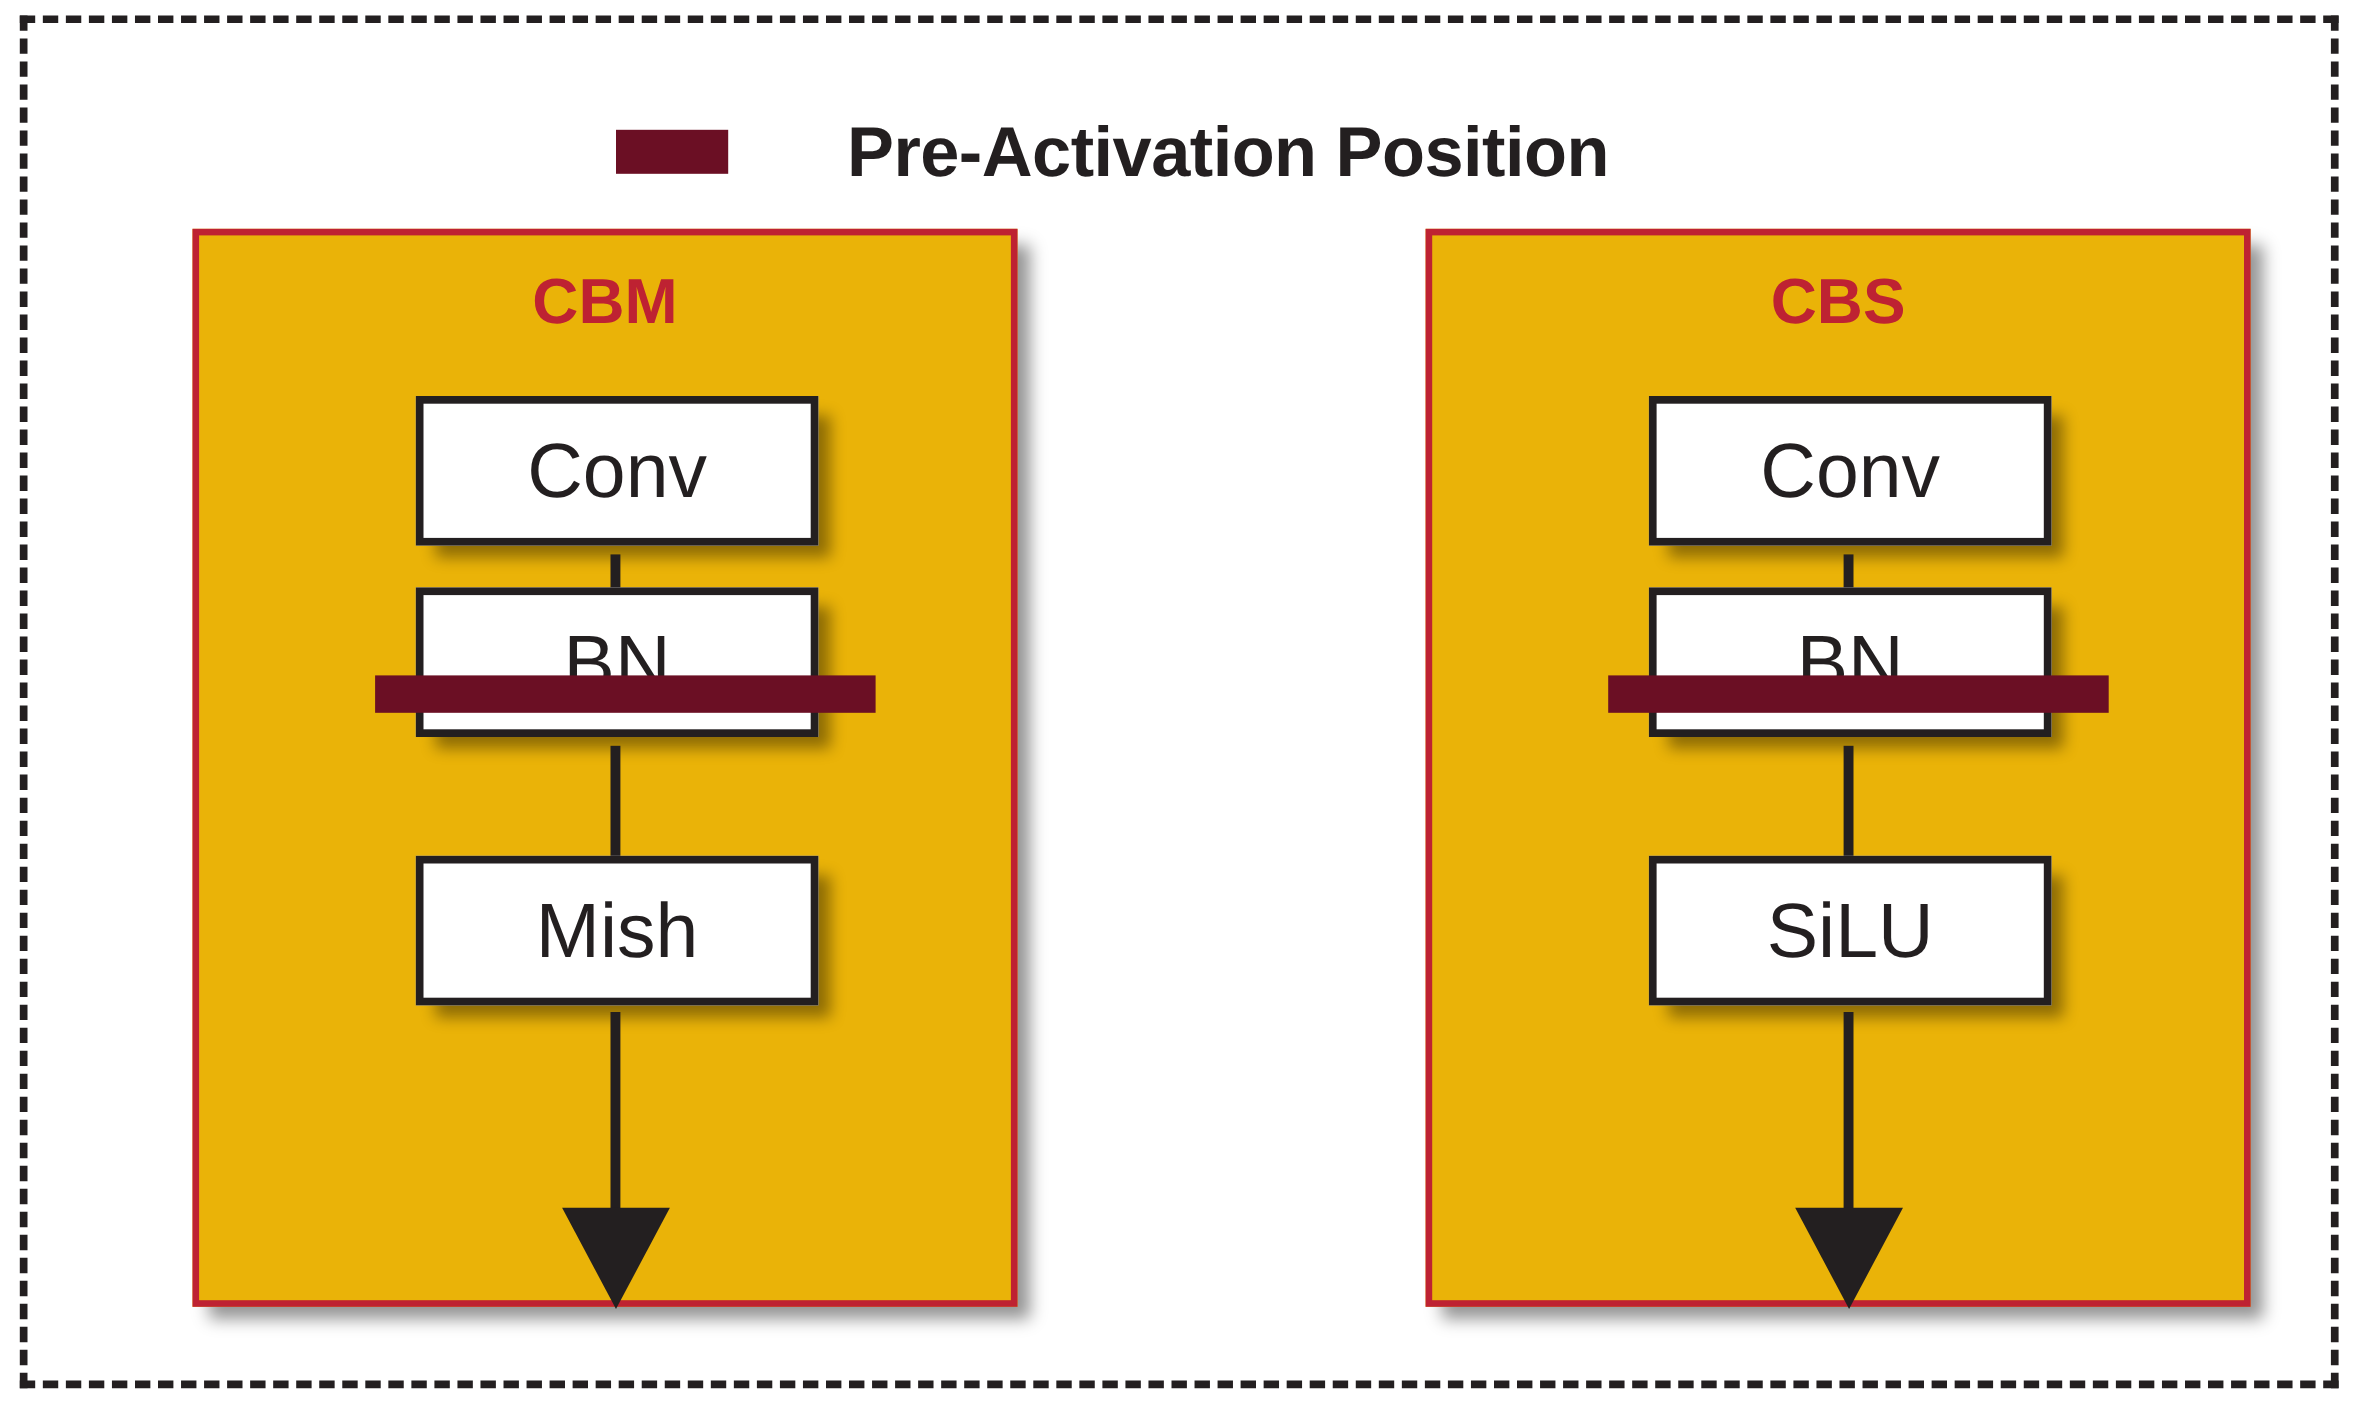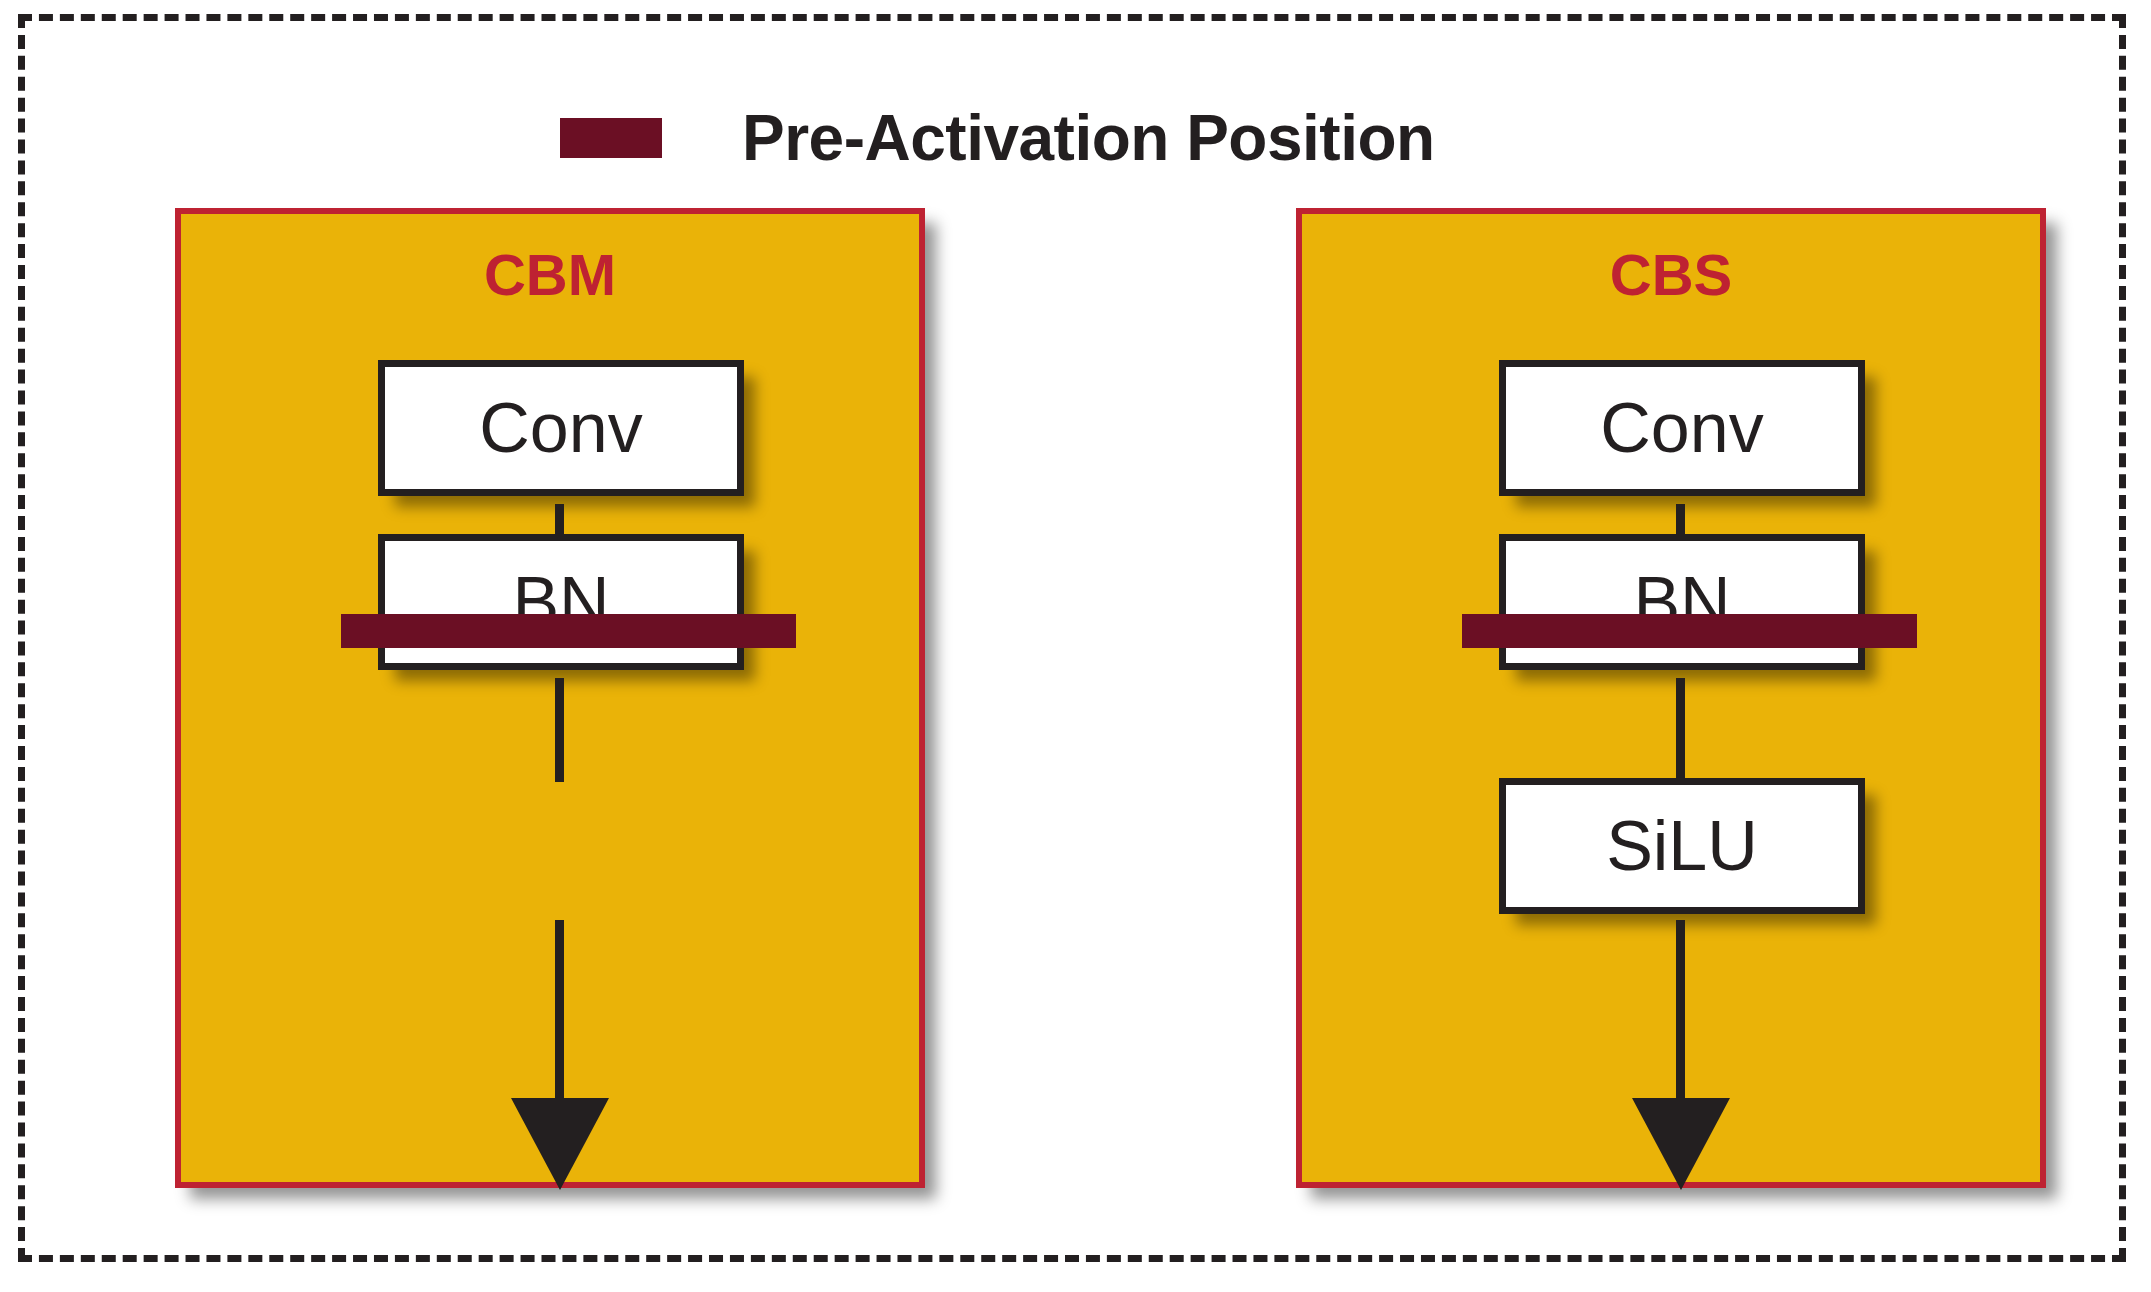--- a/index.html
+++ b/index.html
@@ -31,21 +31,21 @@
     background: transparent;
   }
 
   
   .legend {
     position: absolute;
     left: 560px;
     top: 98px;
     display: flex;
     align-items: center;
-    gap: 80px;
+    gap: 108px;
     height: 80px;
   }
   .legend-swatch {
     width: 102px;
     height: 40px;
     background: #6b0f24;
   }
   .legend-label {
     font-size: 64px;
     font-weight: bold;
@@ -178,20 +178,23 @@
       <div class="connector c1"></div>
 
       <div class="node n2">
         <span class="node-label">BN</span>
       </div>
 
       <div class="connector c2"></div>
 
       <div class="preact-bar"></div>
 
+      <div class="node n3">
+        <span class="node-label">Mish</span>
+      </div>
 
       <div class="arrow-shaft"></div>
       <div class="arrow-head"></div>
 
     </div>
   </div>
 
   <div class="group right">
     <div class="group-title">CBS</div>
 

